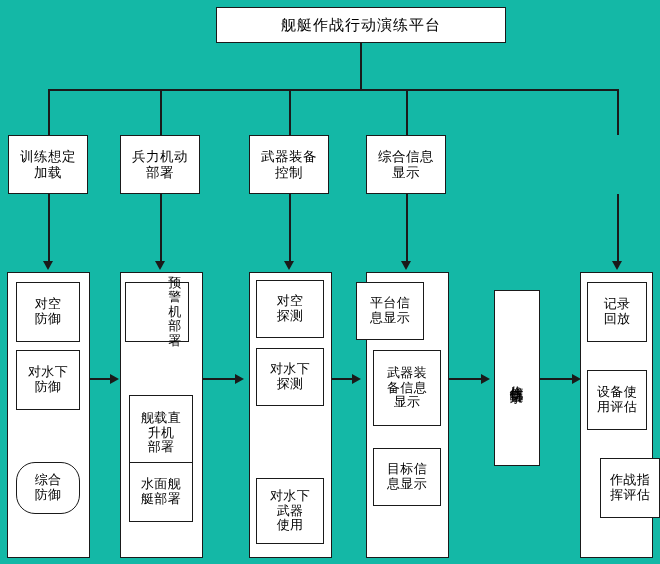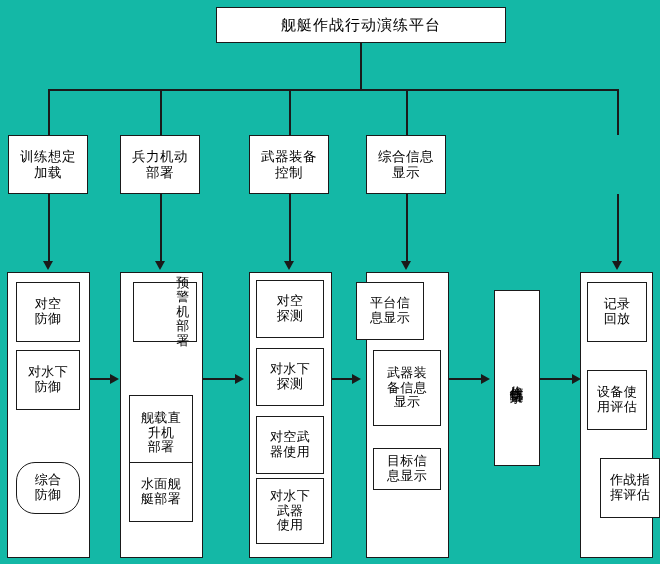--- a/index.html
+++ b/index.html
@@ -120,52 +120,50 @@
 防御</div>
   <div class="box leaf-box" style="left:16px; top:350px; width:64px; height:60px;">对水下
 防御</div>
   <div class="box leaf-box" style="left:16px; top:462px; width:64px; height:52px;border-radius:19px;">综合
 防御</div>
 
   <div class="line hline" style="left:90px; top:378px; width:22px; height:1.6px;"></div>
   <div class="arrow-right" style="left:110px; top:373.5px;"></div>
 
   <div class="box container-box" style="left:120px; top:272px; width:83px; height:286px;"></div>
-  <div class="box leaf-box" style="left:133px; top:282px; width:64px; height:60px;padding-left:36px;">预警机
+  <div class="box leaf-box" style="left:125px; top:282px; width:64px; height:60px;padding-left:36px;">预警机
 部署</div>
   <div class="box leaf-box" style="left:129px; top:350px; width:64px; height:76px;margin-top:45px;">舰载直
 升机
 部署</div>
   <div class="box leaf-box" style="left:129px; top:462px; width:64px; height:60px;">水面舰
 艇部署</div>
 
   <div class="line hline" style="left:203px; top:378px; width:34px; height:1.6px;"></div>
   <div class="arrow-right" style="left:235px; top:373.5px;"></div>
 
   <div class="box container-box" style="left:249px; top:272px; width:83px; height:286px;"></div>
   <div class="box leaf-box" style="left:256px; top:280px; width:68px; height:58px;">对空
 探测</div>
   <div class="box leaf-box" style="left:256px; top:348px; width:68px; height:58px;">对水下
 探测</div>
-  <div class="box leaf-box" style="left:256px; top:416px; width:68px; height:58px;">对空武
-器使用</div>
   <div class="box leaf-box" style="left:256px; top:478px; width:68px; height:66px;">对水下
 武器
 使用</div>
 
   <div class="line hline" style="left:332px; top:378px; width:22px; height:1.6px;"></div>
   <div class="arrow-right" style="left:352px; top:373.5px;"></div>
 
   <div class="box container-box" style="left:366px; top:272px; width:83px; height:286px;"></div>
   <div class="box leaf-box" style="left:356px; top:282px; width:68px; height:58px;">平台信
 息显示</div>
   <div class="box leaf-box" style="left:373px; top:350px; width:68px; height:76px;">武器装
 备信息
 显示</div>
-  <div class="box leaf-box" style="left:373px; top:448px; width:68px; height:42px;">目标信
+  <div class="box leaf-box" style="left:373px; top:448px; width:68px; height:58px;">目标信
 息显示</div>
 
   <div class="line hline" style="left:449px; top:378px; width:34px; height:1.6px;"></div>
   <div class="arrow-right" style="left:481px; top:373.5px;"></div>
 
   <div class="box engine-box" style="left:494px; top:290px; width:46px; height:176px;">作战仿真引擎</div>
 
   <div class="line hline" style="left:540px; top:378px; width:34px; height:1.6px;"></div>
   <div class="arrow-right" style="left:572px; top:373.5px;"></div>
 

